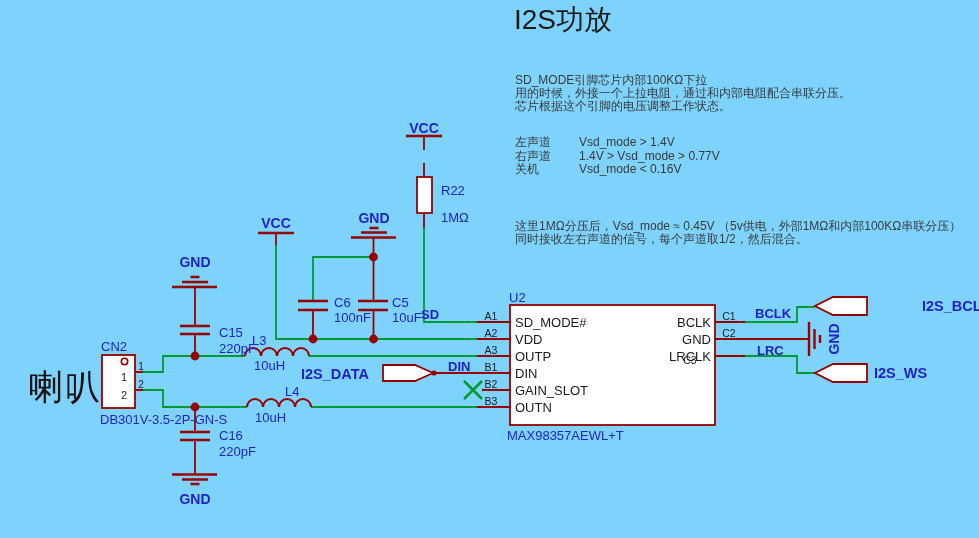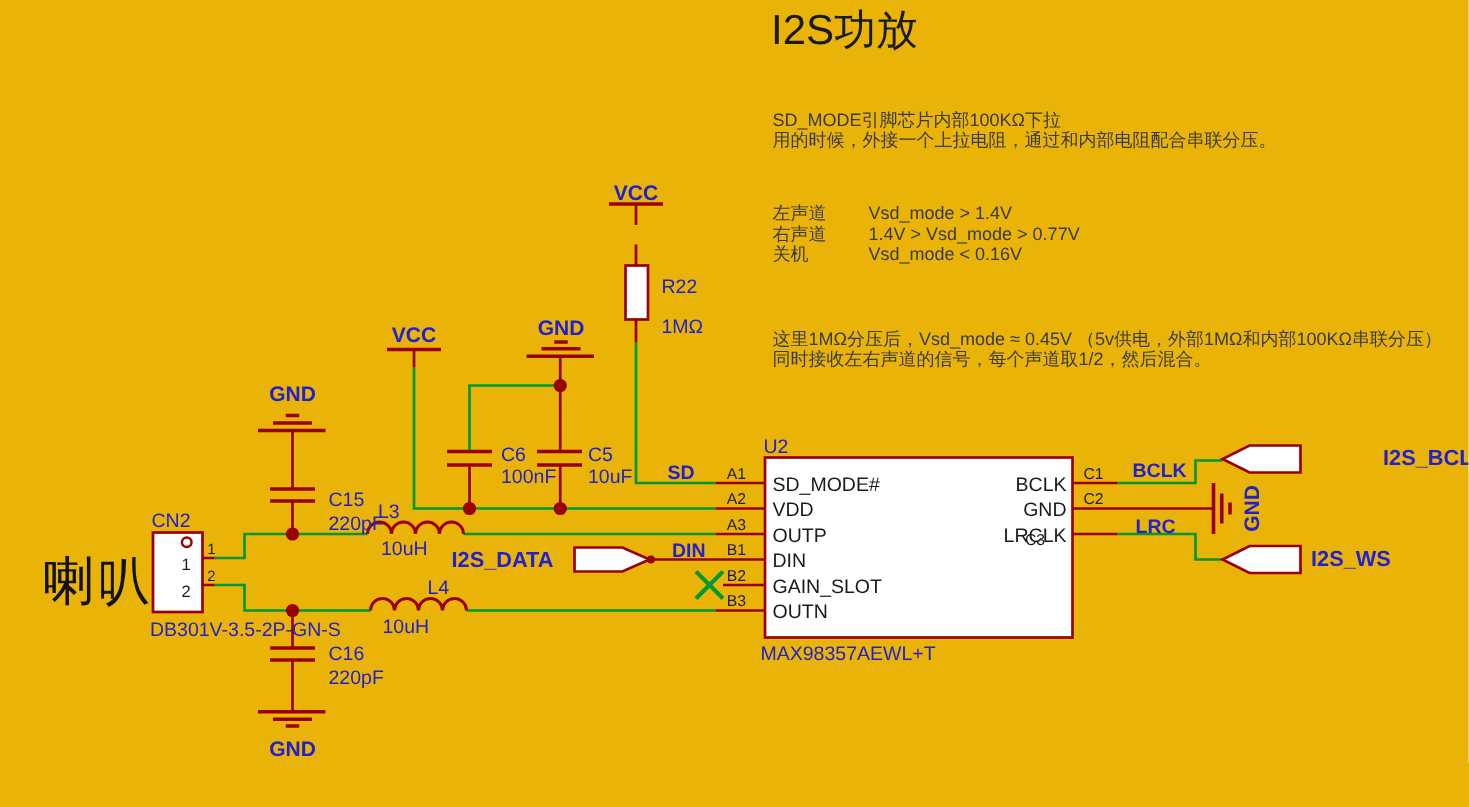--- a/index.html
+++ b/index.html
@@ -1,16 +1,16 @@
 <!DOCTYPE html>
 <html><head>
 <meta charset="utf-8">
 <style>
   html,body{margin:0;padding:0;background:#e9e9e9;}
-  .stage{position:relative;width:979px;height:538px;background:#eab308;overflow:hidden;
+  .stage{position:relative;width:979px;height:538px;background:#7dd3fc;overflow:hidden;
          font-family:"Liberation Sans",sans-serif;}
   .stage > svg{position:absolute;left:0;top:0;}
   .t{position:absolute;white-space:nowrap;}
   .title{font-size:28px;color:#1a1a1a;text-align:center;}
   .big{font-size:35px;color:#111;letter-spacing:2px;}
   .ann{font-size:12px;line-height:13px;color:#3a3a3a;}
   .modes{font-size:12px;line-height:13.5px;color:#3a3a3a;}
   .modes .ml{display:inline-block;min-width:64px;}
   .ref{font-size:13px;color:#2222cc;}
   .pw{font-size:14px;font-weight:700;color:#2222cc;}
@@ -132,20 +132,21 @@
     </g>
   </svg>
 
   <div class="t title" style="left:413px;top:1px;width:300px;">I2S功放</div>
 
   <div class="t big" style="left:28px;top:364px;">喇叭</div>
 
   <div class="t ann" style="left:515px;top:74px;">
     <div>SD_MODE引脚芯片内部100KΩ下拉</div>
     <div>用的时候，外接一个上拉电阻，通过和内部电阻配合串联分压。</div>
+    <div>芯片根据这个引脚的电压调整工作状态。</div>
   </div>
 
   <div class="t modes" style="left:515px;top:136px;">
     <div><span class="ml">左声道</span><span>Vsd_mode &gt; 1.4V</span></div>
     <div><span class="ml">右声道</span><span>1.4V &gt; Vsd_mode &gt; 0.77V</span></div>
     <div><span class="ml">关机</span><span>Vsd_mode &lt; 0.16V</span></div>
   </div>
 
   <div class="t ann" style="left:515px;top:220px;">
     <div>这里1MΩ分压后，Vsd_mode ≈ 0.45V （5v供电，外部1MΩ和内部100KΩ串联分压）</div>
@@ -171,21 +172,21 @@
   <div class="t ref" style="left:254px;top:358px;">10uH</div>
   <div class="t ref" style="left:253px;top:384px;margin-left:32px;">L4</div>
   <div class="t ref" style="left:255px;top:410px;">10uH</div>
   <div class="t ref" style="left:219px;top:428px;">C16</div>
   <div class="t ref" style="left:219px;top:444px;">220pF</div>
   <div class="t ref" style="left:101px;top:339px;">CN2</div>
   <div class="t ref" style="left:100px;top:412px;">DB301V-3.5-2P-GN-S</div>
   <div class="t ref" style="left:509px;top:290px;">U2</div>
   <div class="t ref" style="left:507px;top:428px;">MAX98357AEWL+T</div>
 
-  <div class="t net" style="left:445px;top:307px;text-align:center;">SD</div>
+  <div class="t net" style="left:421px;top:307px;text-align:center;">SD</div>
   <div class="t net" style="left:448px;top:359px;">DIN</div>
   <div class="t net" style="left:755px;top:306px;">BCLK</div>
   <div class="t net" style="left:757px;top:343px;">LRC</div>
 
   <div class="t plbl" style="left:301px;top:366px;">I2S_DATA</div>
   <div class="t plbl" style="left:874px;top:298px;margin-left:48px;">I2S_BCLK</div>
   <div class="t plbl" style="left:874px;top:365px;">I2S_WS</div>
 
   <div class="t pname" style="left:515px;top:315px;">SD_MODE#</div>
   <div class="t pname" style="left:515px;top:332px;">VDD</div>

